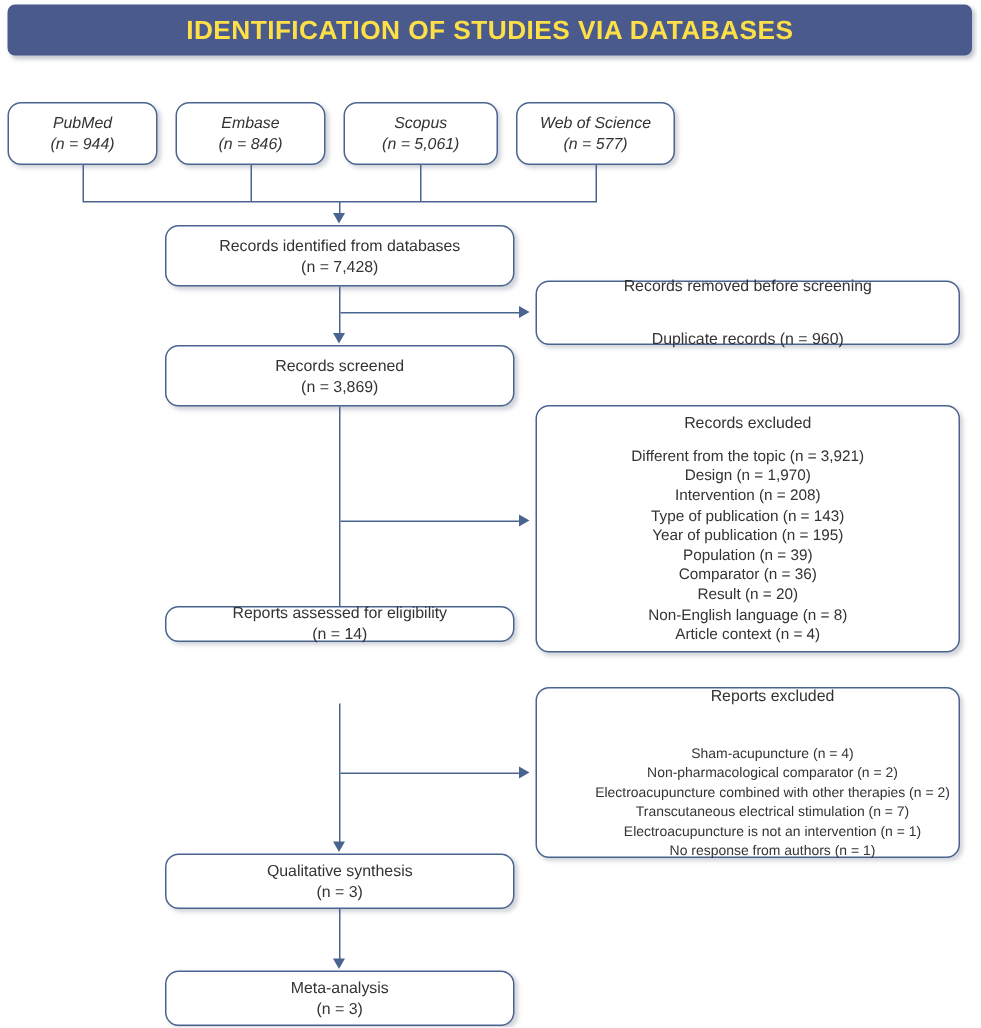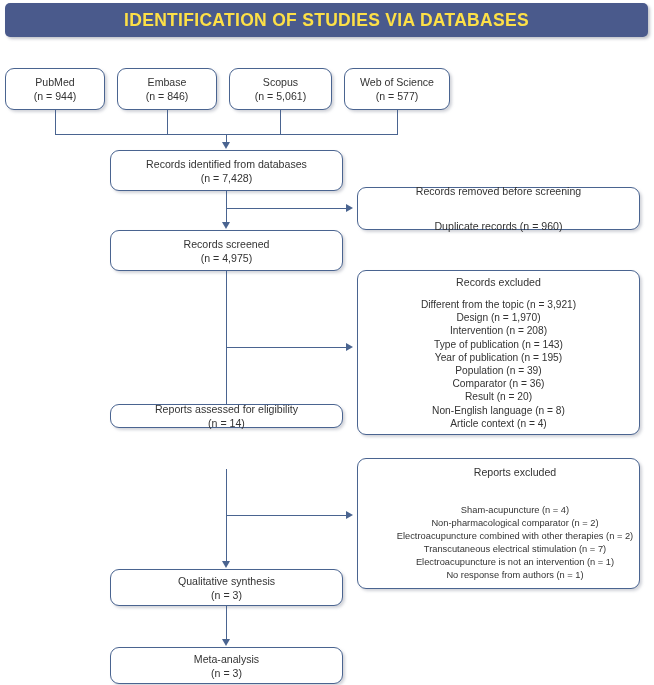--- a/index.html
+++ b/index.html
@@ -56,21 +56,21 @@
     text-align: center;
   }
   .box .line {
     font-size: 10.6px;
     line-height: 14px;
     color: #333333;
     white-space: nowrap;
   }
 
   
-  .db-box { height: 42px; }
+  .db-box { height: 42px; font-style: italic; }
   .db-box .line { font-size: 10.6px; }
 
   
   .flow-box { left: 110px; width: 233px; }
   .flow-box .line { font-size: 10.6px; }
 
   
   .side-box { left: 357px; width: 283px; }
   .side-box .title {
     font-size: 10.6px;
@@ -166,21 +166,21 @@
   <div class="hline" style="left:227px; top:208px; width:119px;"></div>
   <div class="arrow-right" style="left:346px; top:204px;"></div>
 
   <div class="box side-box" style="top:187px; height:43px;gap:20px;">
     <span class="title">Records removed before screening</span>
     <span class="title">Duplicate records (n = 960)</span>
   </div>
 
   <div class="box flow-box" style="top:230px; height:41px;">
     <span class="line">Records screened</span>
-    <span class="line">(n = 4,975)</span>
+    <span class="line">(n = 3,869)</span>
   </div>
 
   <div class="vline" style="left:226px; top:271px; height:150px;"></div>
   <div class="arrow-down" style="left:222px; top:420px;"></div>
 
   <div class="hline" style="left:227px; top:347px; width:119px;"></div>
   <div class="arrow-right" style="left:346px; top:343px;"></div>
 
   <div class="box side-box" style="top:270px; height:165px;">
     <span class="title">Records excluded</span>
@@ -202,21 +202,21 @@
     <span class="line">Reports assessed for eligibility</span>
     <span class="line">(n = 14)</span>
   </div>
 
   <div class="vline" style="left:226px; top:469px; height:93px;"></div>
   <div class="arrow-down" style="left:222px; top:561px;"></div>
 
   <div class="hline" style="left:227px; top:515px; width:119px;"></div>
   <div class="arrow-right" style="left:346px; top:511px;"></div>
 
-  <div class="box side-box compact narrowtext" style="top:458px; height:131px;padding-left:33px;">
+  <div class="box side-box compact narrowtext" style="top:458px; height:114px;padding-left:33px;">
     <span class="title">Reports excluded</span>
     <div class="reasons">
       <span class="reason">Sham-acupuncture (n = 4)</span>
       <span class="reason">Non-pharmacological comparator (n = 2)</span>
       <span class="reason">Electroacupuncture combined with other therapies (n = 2)</span>
       <span class="reason">Transcutaneous electrical stimulation (n = 7)</span>
       <span class="reason">Electroacupuncture is not an intervention (n = 1)</span>
       <span class="reason">No response from authors (n = 1)</span>
     </div>
   </div>

